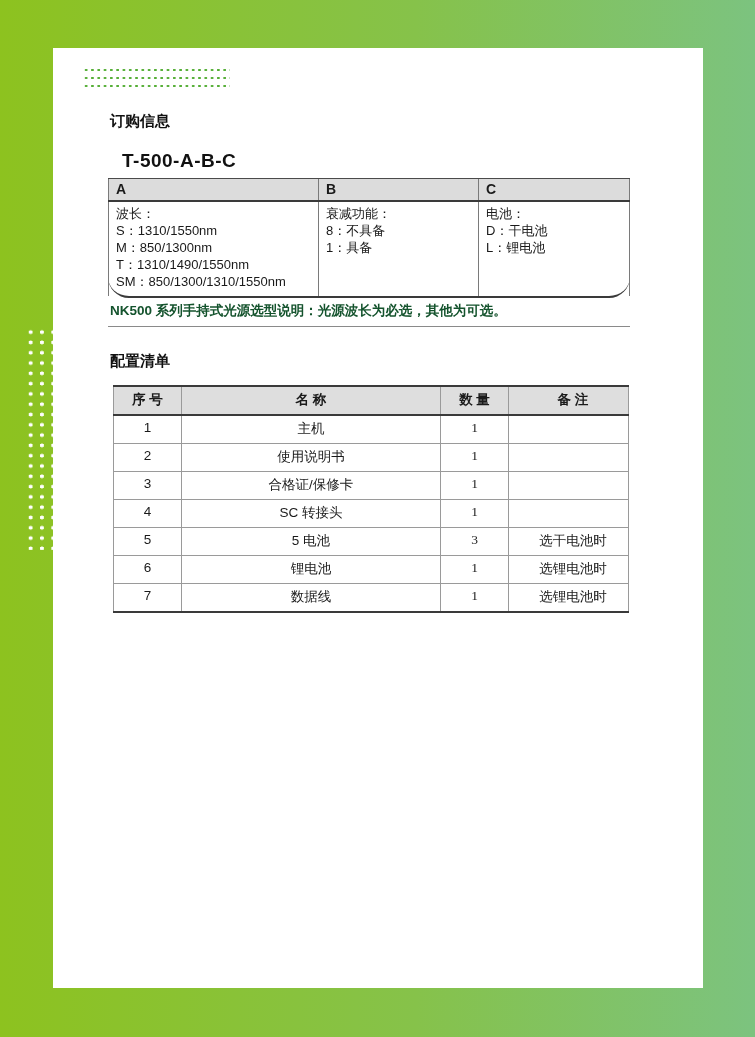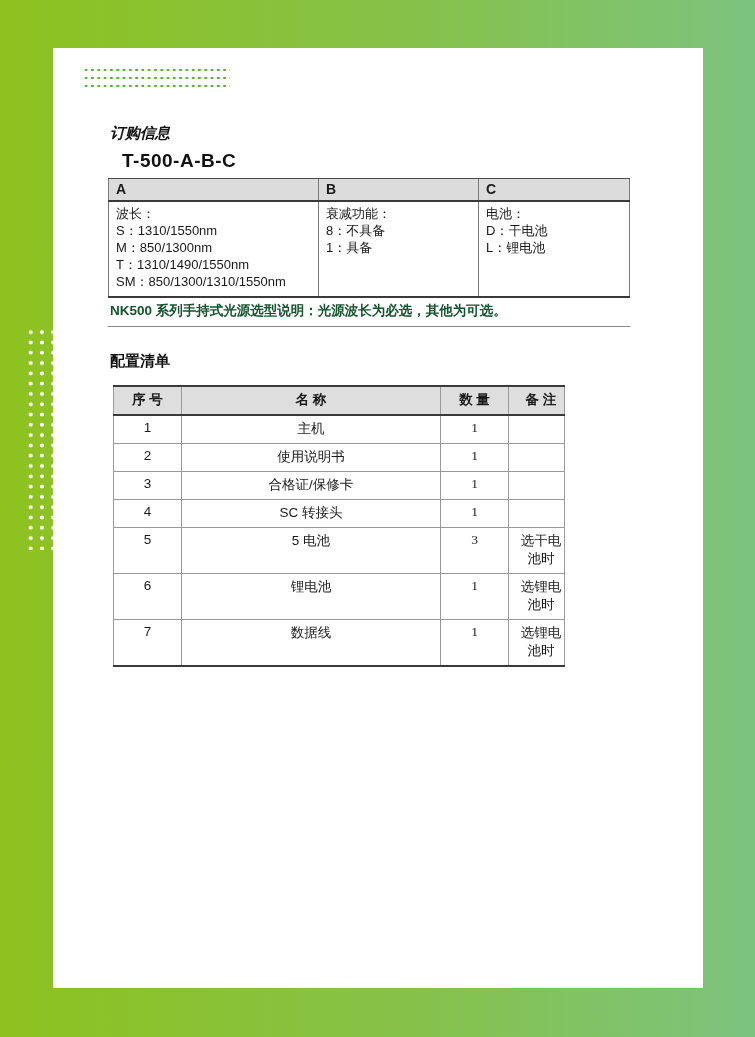--- a/index.html
+++ b/index.html
@@ -46,21 +46,21 @@
   }
   
   .sec-title {
     position: absolute;
     left: 57px;
     margin: 0;
     font-size: 15px;
     font-weight: bold;
     color: #111;
   }
-  #ordering-title { top: 76px; font-style: italic; }
+  #ordering-title { top: 64px; }
   #config-title   { top: 304px; }
   .model-code {
     position: absolute;
     left: 57px;
     top: 90px;
     margin: 12px;
     font-size: 19px;
     font-weight: bold;
     letter-spacing: 0.5px;
     color: #111;
@@ -80,42 +80,42 @@
     border-top: 1px solid #4a4a4a;
     border-bottom: 2px solid #3a3a3a;
   }
   .opt-header .opt-cell {
     background: #dcdcdc;
     font-weight: bold;
     font-size: 14px;
     padding: 2px 7px 3px;
     box-sizing: border-box;
   }
-  .opt-body { border-bottom: 2px solid #3a3a3a; }
+  .opt-body { border-bottom: 2px solid #3a3a3a; border-radius: 21px; }
   .opt-body .opt-cell {
     font-size: 13px;
     line-height: 17px;
     padding: 3px 7px 6px;
     box-sizing: border-box;
   }
   .opt-row .opt-cell { border-left: 1px solid #7a7a7a; }
   .opt-row .opt-cell:last-child { border-right: 1px solid #7a7a7a; }
   .opt-note {
     font-size: 13.5px;
     font-weight: bold;
     padding: 4px 2px 6px;
     border-bottom: 1px solid #8a8a8a;
     color: #14532d;
   }
   
   .cfg-table {
     position: absolute;
     left: 60px;
     top: 337px;
-    width: 452px;
+    width: 516px;
     font-size: 13.5px;
   }
   .cfg-row {
     display: flex;
     border-bottom: 1px solid #9a9a9a;
   }
   .cfg-row.cfg-header {
     background: #dedede;
     font-weight: bold;
     border-top: 2px solid #3a3a3a;

